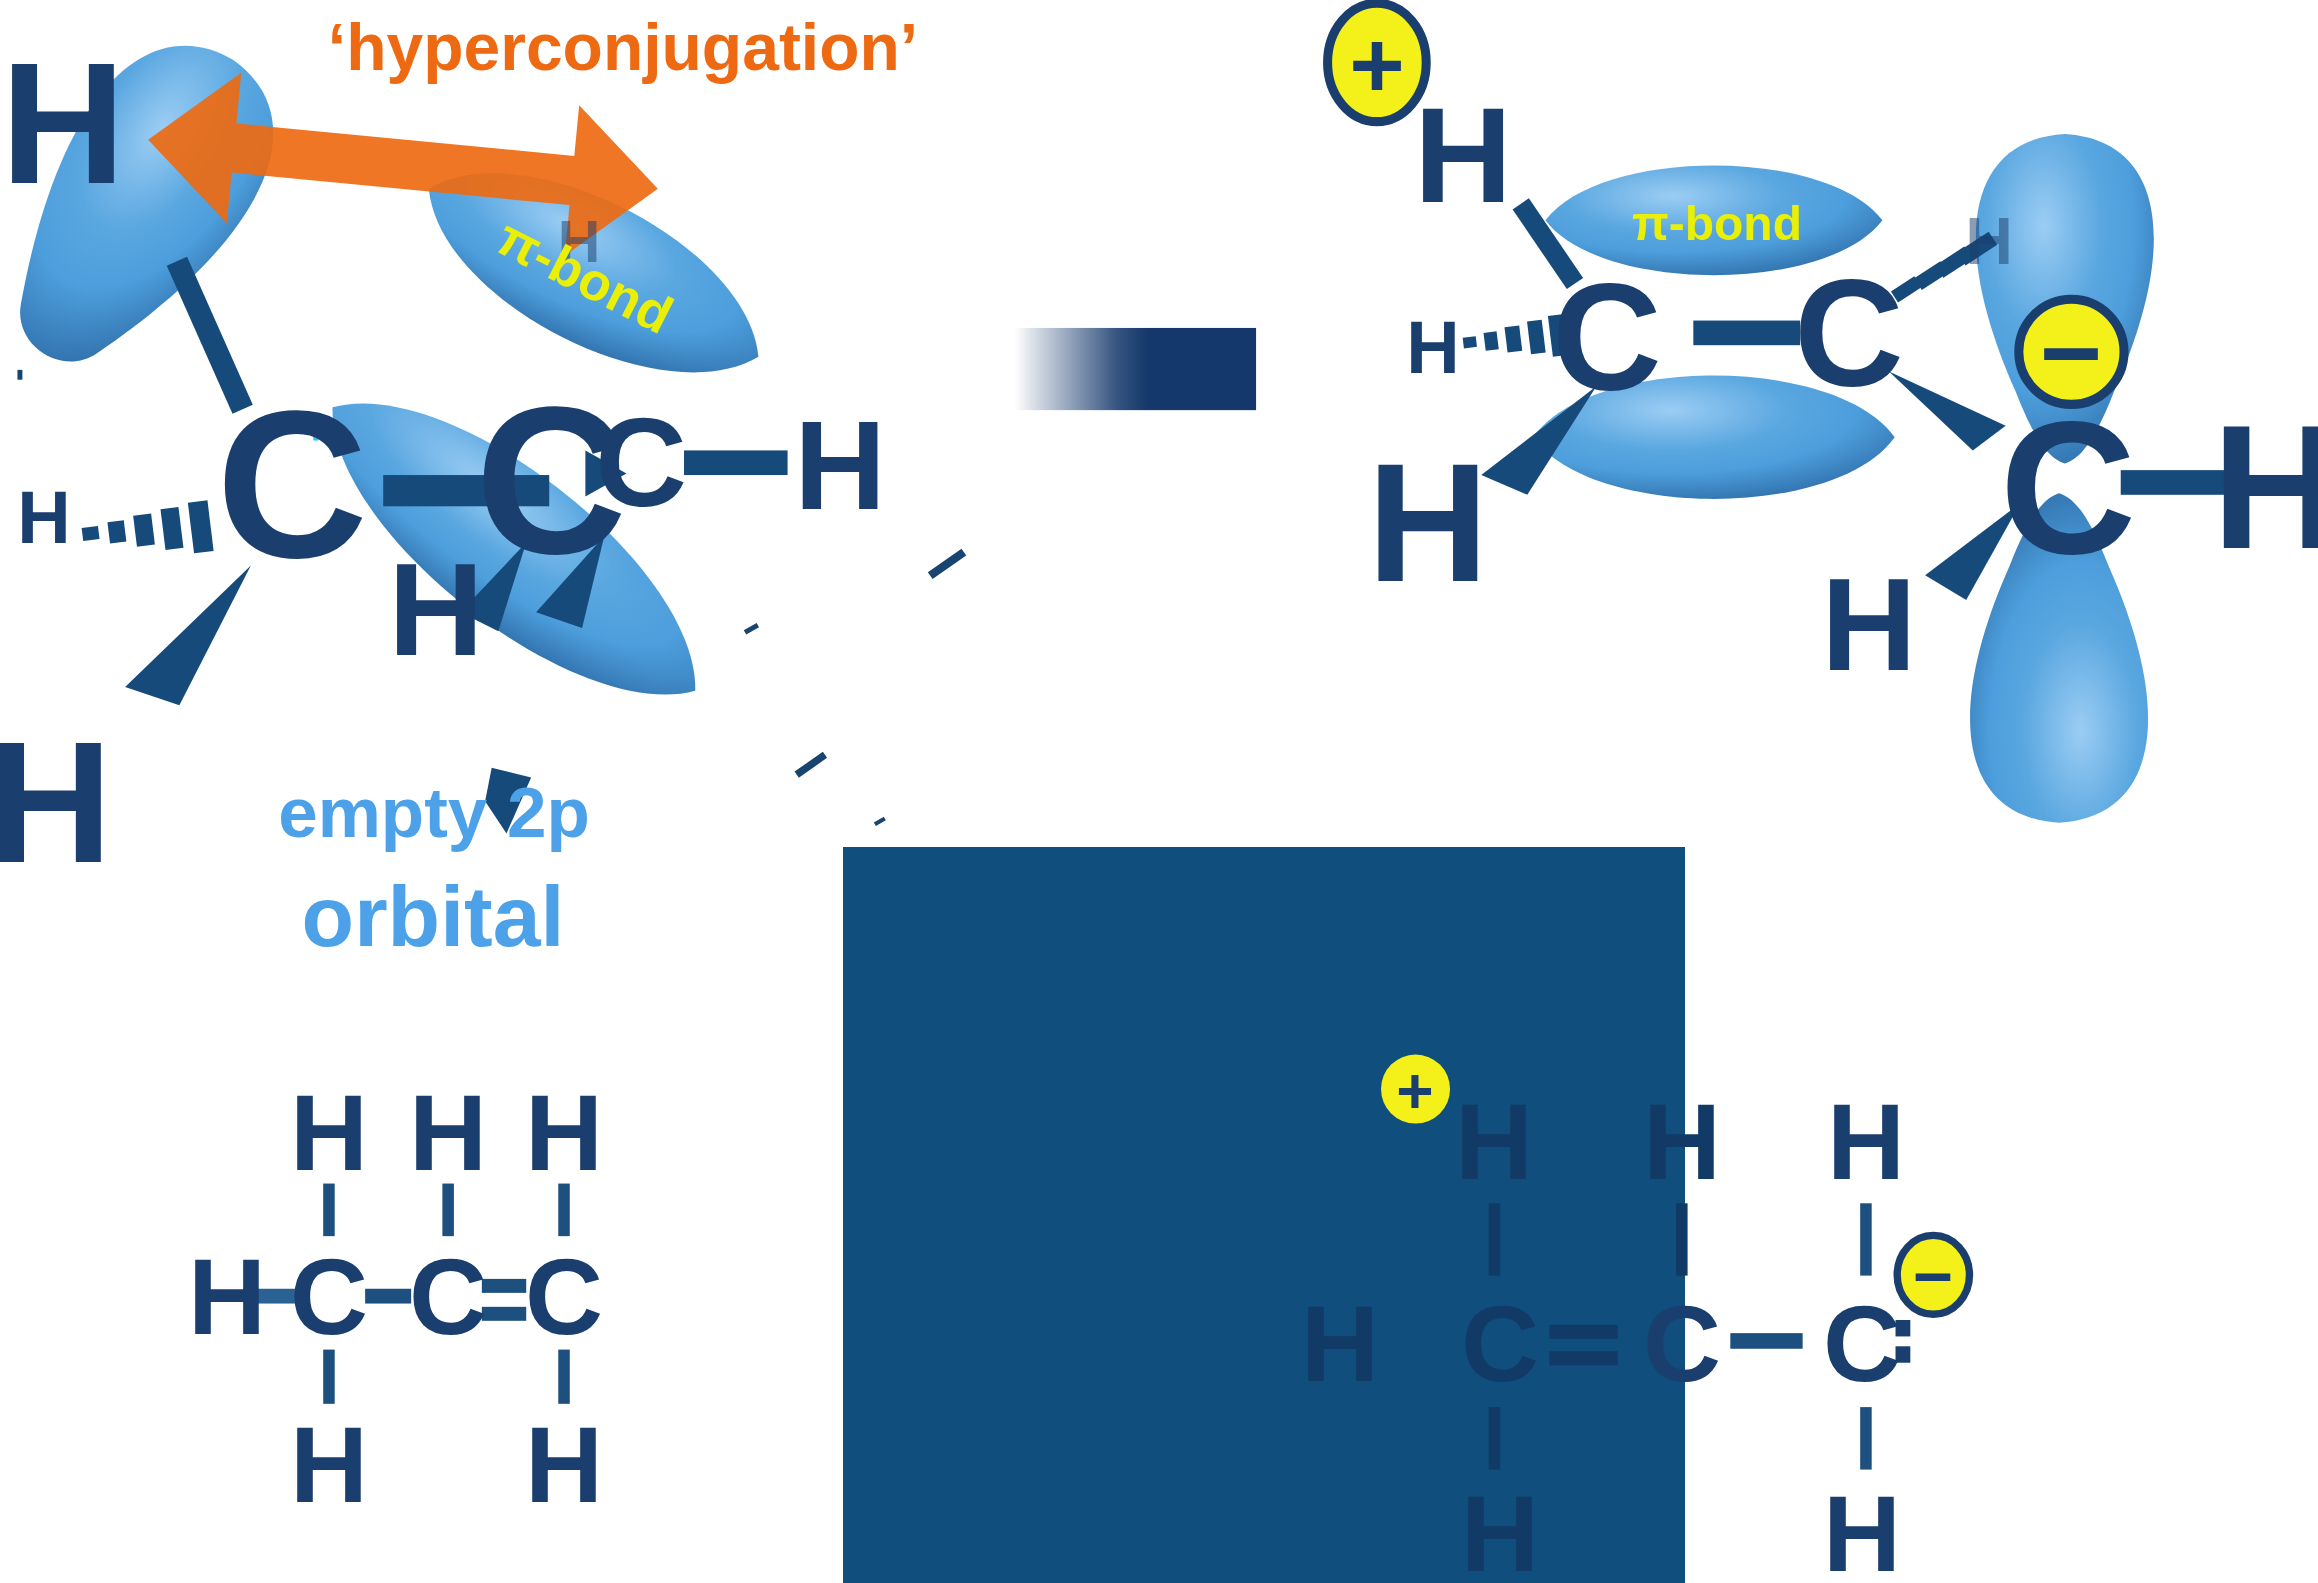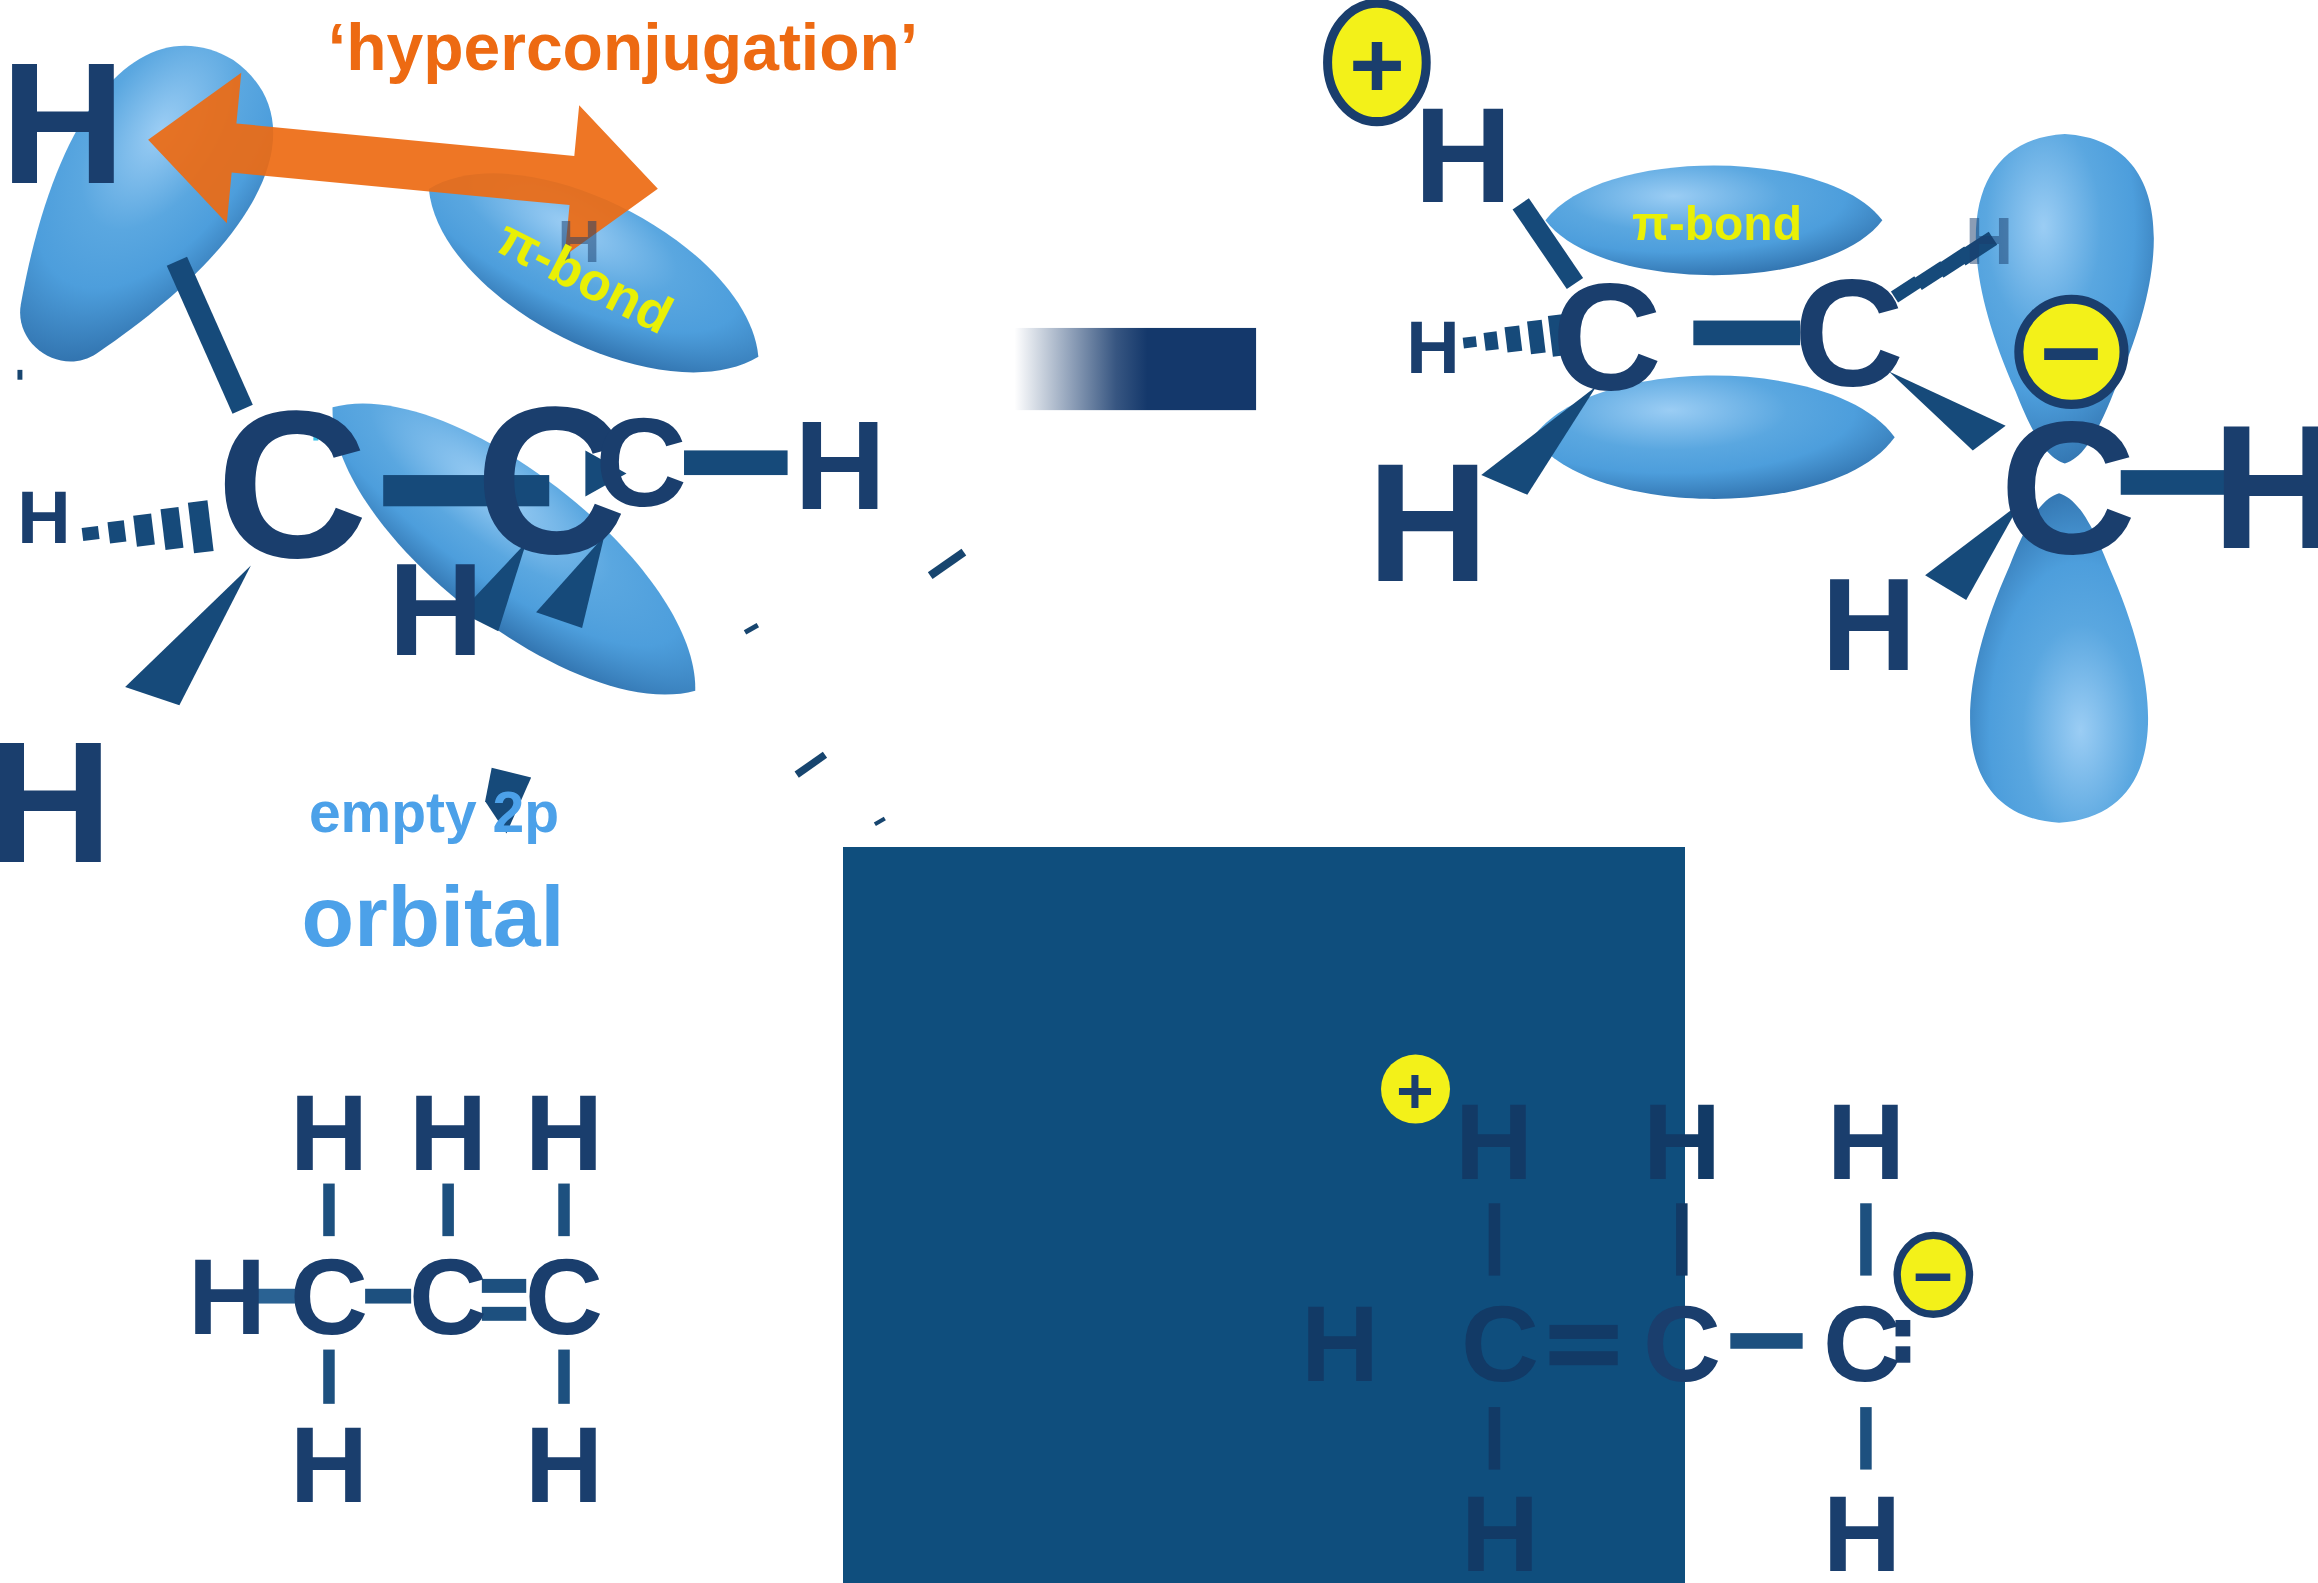--- a/index.html
+++ b/index.html
@@ -161,21 +161,21 @@
   <span class="t" style="left:292px;top:485px;font-size:210px;">C</span>
   <span class="t" style="left:551px;top:481px;font-size:210px;">C</span>
   <span class="t faint" style="left:579px;top:242px;font-size:59px;">H</span>
   <span class="t" style="left:641px;top:462px;font-size:127px;">C</span>
   <span class="t" style="left:840px;top:465px;font-size:127px;">H</span>
   <span class="t" style="left:50px;top:802px;font-size:173px;">H</span>
   <span class="t" style="left:436px;top:610px;font-size:132px;">H</span>
 
   <span class="t pi rot27" style="left:585px;top:276px;font-size:53px;">π-bond</span>
 
-  <span class="t caption" style="left:434px;top:812px;font-size:57px;">empty 2p</span>
+  <span class="t caption" style="left:434px;top:812px;font-size:71px;">empty 2p</span>
   <span class="t caption" style="left:433px;top:916px;font-size:86px;">orbital</span>
 
   <span class="t" style="left:1377px;top:64px;font-size:95px;">+</span>
   <span class="t" style="left:1463px;top:155px;font-size:136px;">H</span>
   <span class="t" style="left:1433px;top:348px;font-size:74px;">H</span>
   <span class="t" style="left:1607px;top:337px;font-size:152px;">C</span>
   <span class="t" style="left:1849px;top:333px;font-size:152px;">C</span>
   <span class="t faint" style="left:1989px;top:241px;font-size:66px;">H</span>
   <span class="t" style="left:1428px;top:523px;font-size:168px;">H</span>
   <span class="t" style="left:2068px;top:487px;font-size:189px;">C</span>

